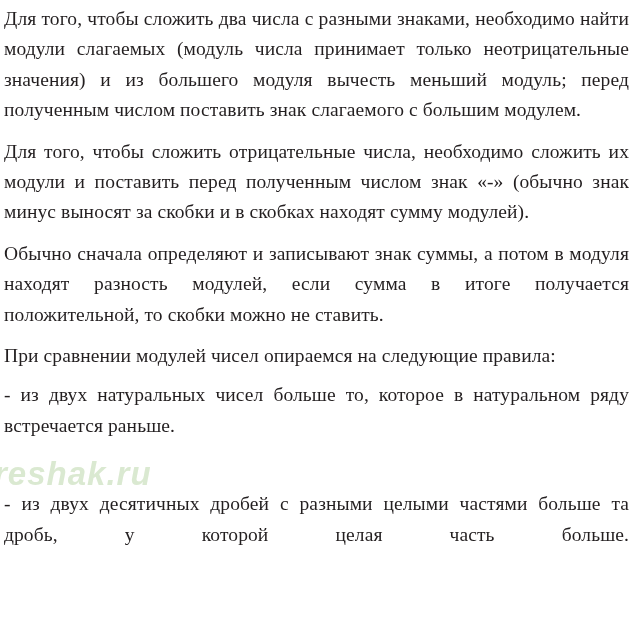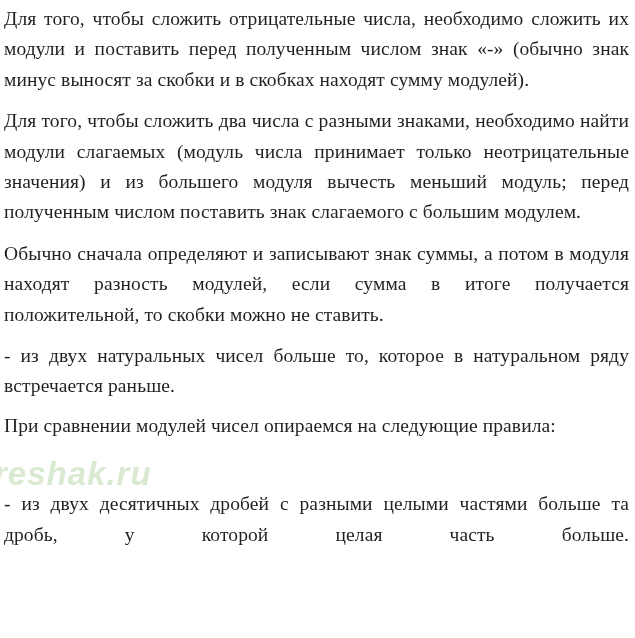--- a/index.html
+++ b/index.html
@@ -60,20 +60,20 @@
     opacity: 0.95;
   }
 </style>
 </head>
 <body>
 
 <div class="page">
 
   <div class="watermark">reshak.ru</div>
 
+  <p class="para">Для того, чтобы сложить два числа с разными знаками, необходимо найти модули слагаемых (модуль числа принимает только неотрицательные значения) и из большего модуля вычесть меньший модуль; перед полученным числом поставить знак слагаемого с большим модулем.</p>
   <p class="para">Для того, чтобы сложить отрицательные числа, необходимо сложить их модули и поставить перед полученным числом знак «-» (обычно знак минус выносят за скобки и в скобках находят сумму модулей).</p>
-  <p class="para">Для того, чтобы сложить два числа с разными знаками, необходимо найти модули слагаемых (модуль числа принимает только неотрицательные значения) и из большего модуля вычесть меньший модуль; перед полученным числом поставить знак слагаемого с большим модулем.</p>
   <p class="para">Обычно сначала определяют и записывают знак суммы, а потом в модуля находят разность модулей, если сумма в итоге получается положительной, то скобки можно не ставить.</p>
+  <p class="para tight">При сравнении модулей чисел опираемся на следующие правила:</p>
   <p class="para tight">- из двух натуральных чисел больше то, которое в натуральном ряду встречается раньше.</p>
-  <p class="para tight">При сравнении модулей чисел опираемся на следующие правила:</p>
   <p class="para last">- из двух десятичных дробей с разными целыми частями больше та дробь, у которой целая часть больше.</p>
 
 </div>
 
 </body></html>

